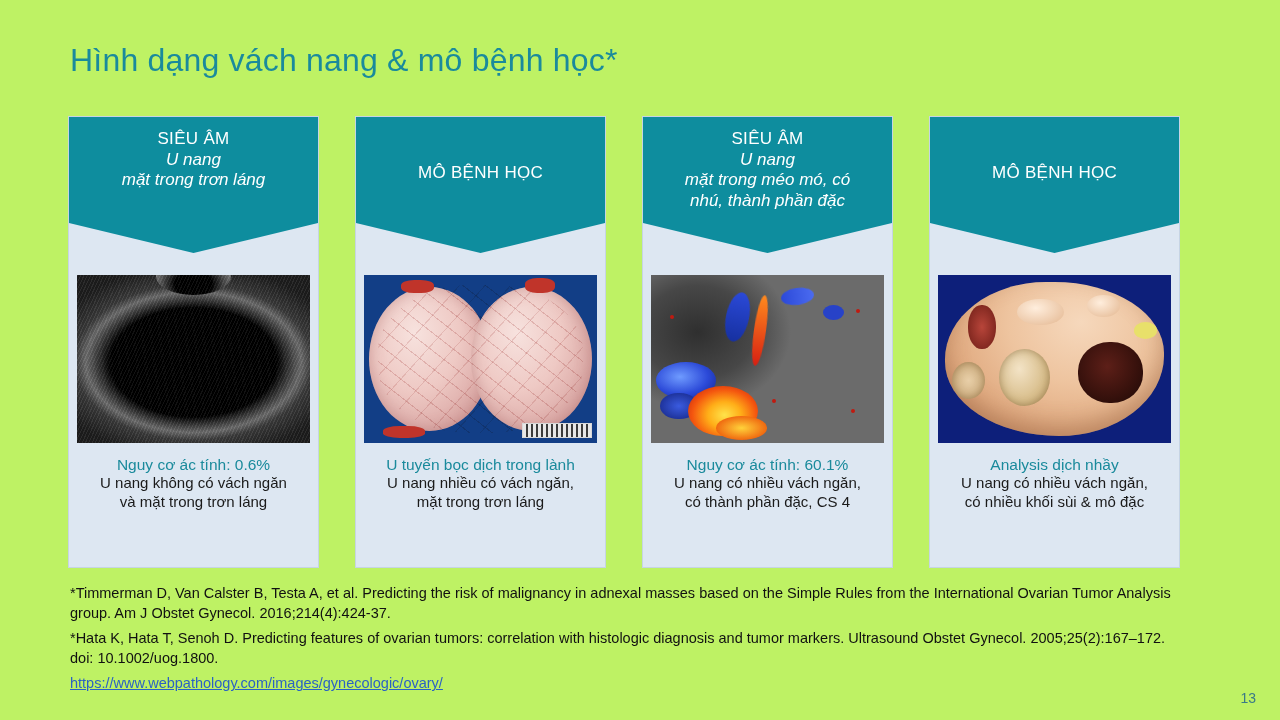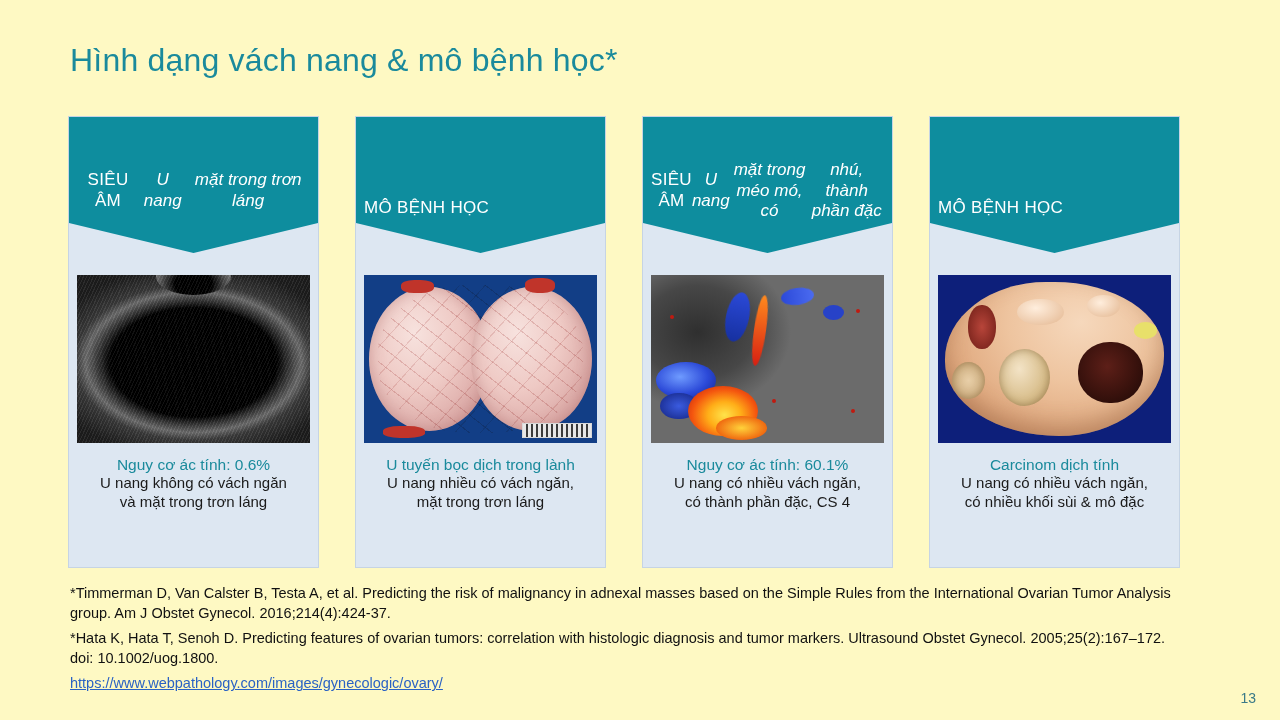--- a/index.html
+++ b/index.html
@@ -2,21 +2,21 @@
 <html><head>
 <meta charset="utf-8">
 <style>
   * { box-sizing: border-box; margin: 0; padding: 0; }
   html, body {
     width: 1280px; height: 720px;
     background: #ffffff;
     font-family: "Liberation Sans", sans-serif;
     overflow: hidden;
   }
-  .slide { position: relative; width: 1280px; height: 720px; background: #fef9c3; }
+  .slide { position: relative; width: 1280px; height: 720px; background: #bef264; }
 
   
   .slide-title {
     position: absolute;
     left: 70px; top: 42px;
     font-size: 32px;
     color: #1a8a9c;
     letter-spacing: .2px;
     white-space: nowrap;
   }
@@ -40,21 +40,21 @@
 
   
   .col-head {
     position: relative;
     background: #0e8d9e;
     color: #ffffff;
     text-align: center;
     height: 136px;
     padding: 12px 8px 0 8px;
     display: flex;
-    flex-direction: row;
+    flex-direction: column;
     justify-content: flex-start;
     align-items: center;
     clip-path: polygon(0 0, 100% 0, 100% 78%, 50% 100%, 0 78%);
   }
   .col-head.tall   { padding-top: 12px; }
   .col-head.single { justify-content: flex-start; padding-top: 46px; }
 
   .head-line { line-height: 1.22; }
   .head-line.big   { font-size: 17px; font-style: italic; }
   .head-line.caps  { font-size: 17px; letter-spacing: .3px; }
@@ -284,21 +284,21 @@
           <div class="loc l1"></div>
           <div class="loc l2"></div>
           <div class="necro n1"></div>
           <div class="necro n2"></div>
           <div class="pap p1"></div>
           <div class="pap p2"></div>
           <div class="yel"></div>
         </div>
       </div>
       <div class="caption">
-        <div class="cap-head">Carcinom dịch tính</div>
+        <div class="cap-head">Analysis dịch nhầy</div>
         <div class="cap-body">U nang có nhiều vách ngăn,</div>
         <div class="cap-body">có nhiều khối sùi &amp; mô đặc</div>
       </div>
     </div>
 
   </div>
 
   <div class="refs">
     <p>*Timmerman D, Van Calster B, Testa A, et al. Predicting the risk of malignancy in adnexal masses based on the Simple Rules from the International Ovarian Tumor Analysis group. Am J Obstet Gynecol. 2016;214(4):424-37.</p>
     <p><span>*Hata K, Hata T, Senoh D. Predicting features of ovarian tumors: correlation with histologic diagnosis and tumor markers. </span><span class="it">Ultrasound Obstet Gynecol.</span><span> 2005;25(2):167–172. doi: 10.1002/uog.1800.</span></p>

